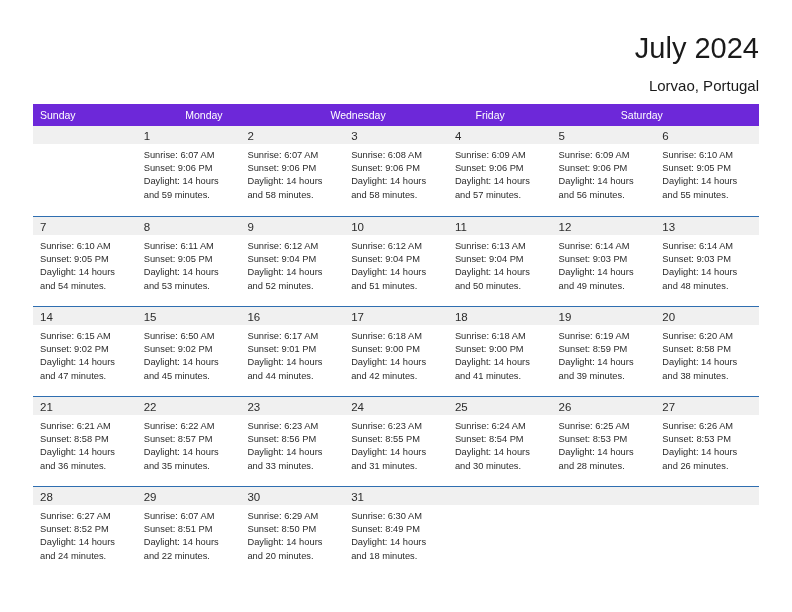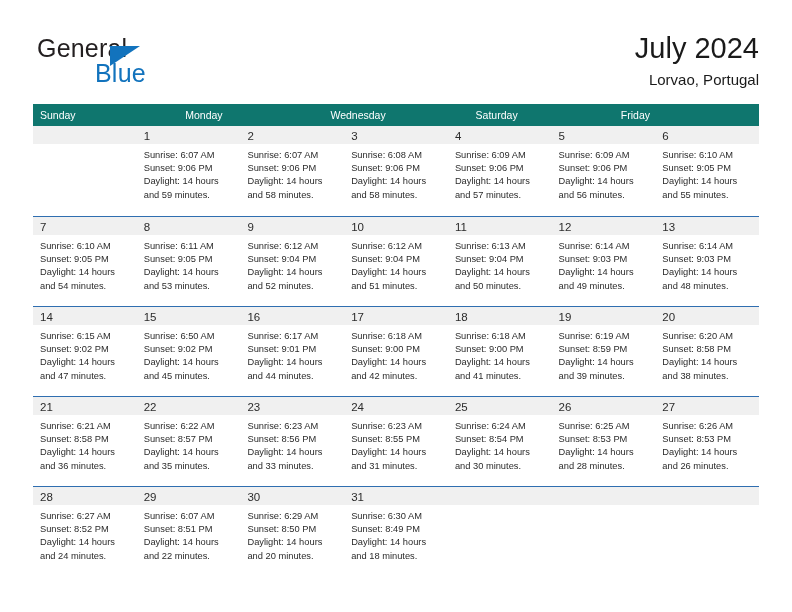--- a/index.html
+++ b/index.html
@@ -71,34 +71,34 @@
     color: #1a1a1a;
     line-height: 36px;
     font-weight: normal;
     white-space: nowrap;
     text-align: right;
   }
   .cal-subtitle {
     font-size: 15px;
     color: #1a1a1a;
     line-height: 22px;
-    margin-top: 3px;
+    margin-top: 9px;
     white-space: nowrap;
   }
 
   
   .calendar {
     position: absolute;
     left: 33px;
     top: 104px;
     width: 726px;
   }
   .weekdays {
     display: flex;
-    background: #0f766e;
+    background: #6d28d9;
     height: 22px;
   }
   .weekday {
     flex: 1 1 0;
     color: #ffffff;
     font-size: 10.5px;
     line-height: 22px;
     padding-left: 7px;
     white-space: nowrap;
     overflow: hidden;
@@ -134,40 +134,35 @@
   .cell .details div { white-space: nowrap; }
   .cell.empty .datestrip { background: #f0f0f0; }
 </style>
 </head>
 <body>
 
 <div class="page">
 
   <div class="header">
 
-    <div class="brand">
-      <span class="brand-general">General</span>
-      <span class="brand-tri"></span>
-      <span class="brand-blue">Blue</span>
-    </div>
 
     <div class="title-block">
       <div class="cal-title">July 2024</div>
       <div class="cal-subtitle">Lorvao, Portugal</div>
     </div>
 
   </div>
 
   <div class="calendar">
     <div class="weekdays">
         <div class="weekday">Sunday</div>
         <div class="weekday">Monday</div>
         <div class="weekday">Wednesday</div>
+        <div class="weekday">Friday</div>
         <div class="weekday">Saturday</div>
-        <div class="weekday">Friday</div>
       </div>
     <div class="weeks-container">
         <div class="week">
           <div class="cell empty">
             <div class="datestrip"><span class="daynum"></span></div>
             <div class="details">
               <div></div>
               <div></div>
               <div></div>
               <div></div>

